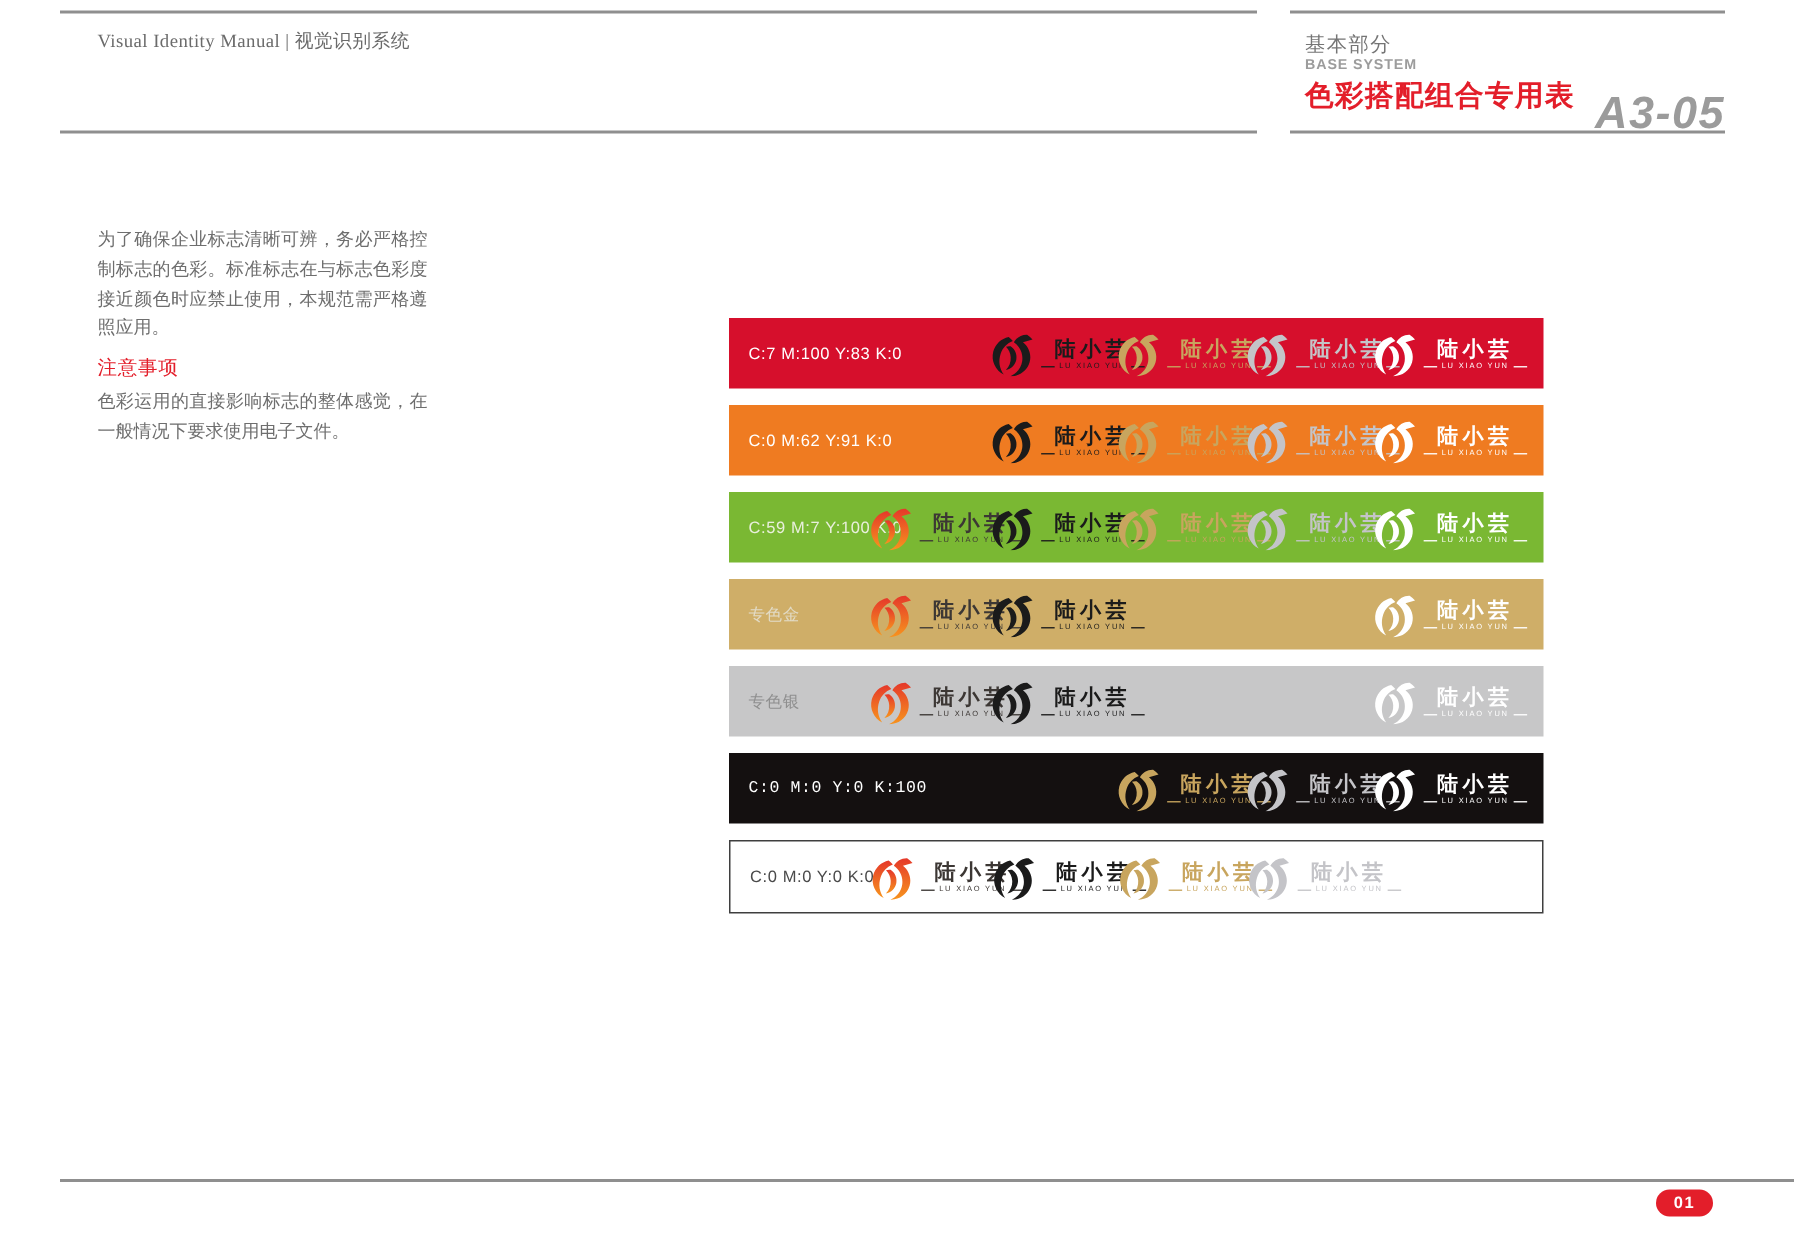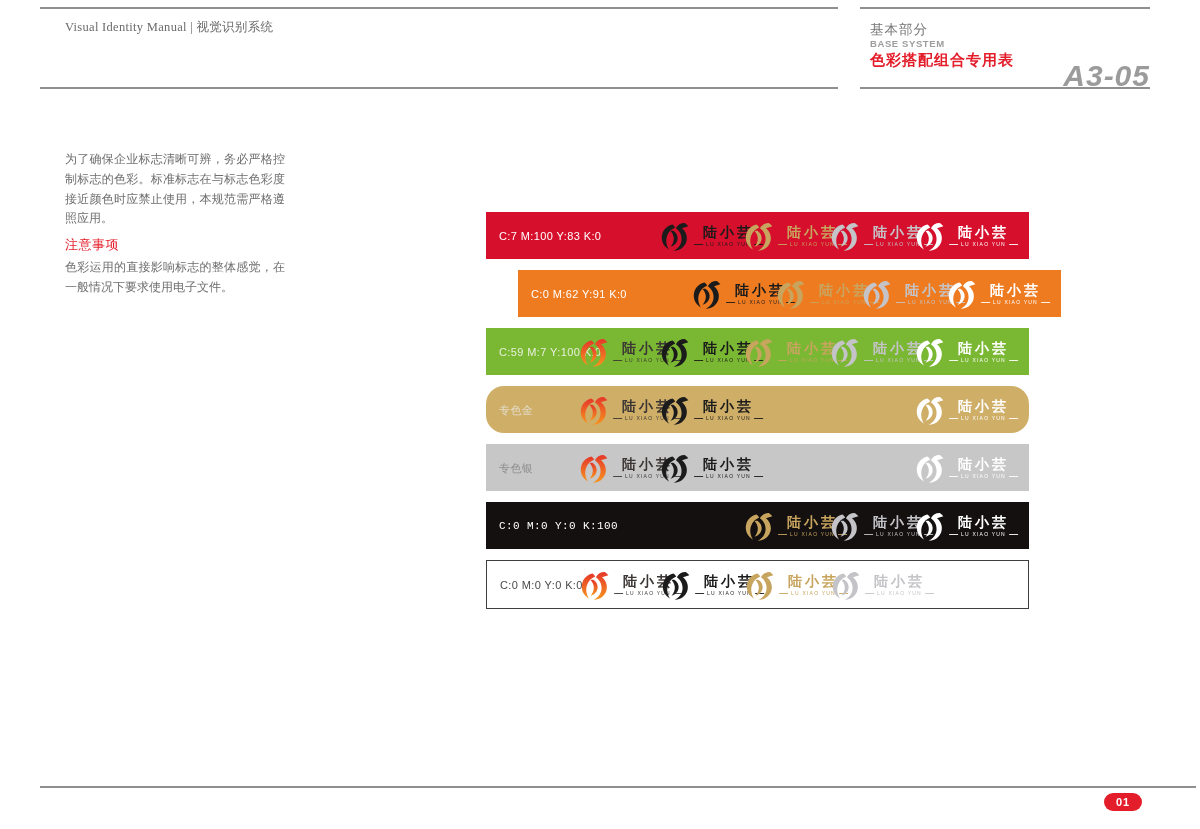--- a/index.html
+++ b/index.html
@@ -10,21 +10,21 @@
   .rule-tr{left:860px;top:7px;width:290px;}
   .rule-ml{left:40px;top:87px;width:798px;}
   .rule-mr{left:860px;top:87px;width:290px;}
   .rule-foot{left:40px;top:786px;width:1156px;}
 
   .eyebrow{position:absolute;left:65px;top:19px;font-family:"Liberation Serif","DejaVu Serif",serif;
            font-size:12.5px;color:#6b6b6b;letter-spacing:.3px;}
   .page-title{position:absolute;left:64px;top:41px;font-size:22px;color:#e31e2a;letter-spacing:.5px;}
   .sec-cn{position:absolute;left:870px;top:21px;font-size:13.5px;color:#757575;letter-spacing:1px;}
   .sec-en{position:absolute;left:870px;top:38px;font-size:9.5px;color:#9c9c9c;letter-spacing:.6px;font-weight:bold;}
-  .sec-sub{position:absolute;left:870px;top:51px;font-size:15px;font-weight:bold;color:#e31e2a;letter-spacing:1px;}
+  .sec-sub{position:absolute;left:870px;top:51px;font-size:19px;font-weight:bold;color:#e31e2a;letter-spacing:1px;}
   .sec-code{position:absolute;left:1055px;top:38px;width:95px;text-align:right;font-size:30px;
             font-weight:bold;font-style:italic;color:#9b9b9b;letter-spacing:1px;margin-top:21px;}
 
   .intro-p{position:absolute;left:65px;top:150px;width:220px;font-size:12px;color:#6e6e6e;line-height:1.65;text-align:justify;}
   .note-title{position:absolute;left:65px;top:236px;font-size:13px;color:#e31e2a;letter-spacing:.5px;}
   .note-p{position:absolute;left:65px;top:258px;width:220px;font-size:12px;color:#6e6e6e;line-height:1.65;text-align:justify;}
 
   .color-table{position:absolute;left:486px;top:212px;width:543px;}
   .thead{position:relative;height:25px;}
   .th{position:absolute;top:4px;font-size:10px;color:#4f4f4f;letter-spacing:.5px;white-space:nowrap;}
@@ -141,21 +141,21 @@
     </svg>
     <span class="logo-text">
       <span class="logo-name" style="color: rgb(255, 255, 255);">陆小芸</span>
       <span class="logo-sub" style="color: rgb(255, 255, 255);">
                   <span class="sub-t">LU XIAO YUN</span>
                 </span>
     </span>
   </span>
           </span>
   </div>
-        <div class="color-row" style="background: rgb(239, 123, 33); margin-left: 32px;">
+        <div class="color-row" style="background: rgb(239, 123, 33);">
     <span class="bar-label" style="color: rgb(255, 255, 255);">C:0 M:62 Y:91 K:0</span>
     <span class="logo-slot slot-0"></span>
     <span class="logo-slot slot-1">
             <span class="logo">
     <svg class="logo-icon" viewBox="0 0 40 40">
       <path class="ic" d="M39 7 L30.5 9.6 C35.8 13.8 38.3 20.8 36.4 27.4 C34.2 35 27.2 40 19.4 39.7 C24.9 37.3 28.9 32.3 29.8 26.4 C30.8 19.8 27.9 13.3 22.4 9.6 C24.7 5.2 29.3 2.6 34.2 2.8 C36 4 37.7 5.4 39 7 Z" fill="#1b1b1b"></path>
       <path class="ic" d="M17.8 4.8 C11.2 6.2 5.8 11.2 4.1 17.8 C2 26 5.9 34.5 13.4 38.2 C9.6 32.9 8.5 26.1 10.6 19.9 C12.4 14.6 16.4 10.5 21.5 8.5 C20.5 7.1 19.2 5.8 17.8 4.8 Z" fill="#1b1b1b"></path>
       <path class="ic" d="M19.5 13.2 C23.4 15.7 25.4 20.3 24.6 24.8 C23.7 29.6 20 33.3 15.3 34.2 C18.3 31.2 19.9 27 19.6 22.8 C19.4 19.3 17.9 16 15.4 13.6 C16.7 13.2 18.1 13 19.5 13.2 Z" fill="#1b1b1b"></path>
     </svg>
     <span class="logo-text">
@@ -283,21 +283,21 @@
     </svg>
     <span class="logo-text">
       <span class="logo-name" style="color: rgb(255, 255, 255);">陆小芸</span>
       <span class="logo-sub" style="color: rgb(255, 255, 255);">
                   <span class="sub-t">LU XIAO YUN</span>
                 </span>
     </span>
   </span>
           </span>
   </div>
-        <div class="color-row" style="background: rgb(207, 174, 104); border-radius: 18px;">
+        <div class="color-row" style="background: rgb(207, 174, 104);">
     <span class="bar-label" style="color: rgb(226, 219, 198);">专色金</span>
     <span class="logo-slot slot-0">
             <span class="logo">
     <svg class="logo-icon" viewBox="0 0 40 40">
       <path class="ic" d="M39 7 L30.5 9.6 C35.8 13.8 38.3 20.8 36.4 27.4 C34.2 35 27.2 40 19.4 39.7 C24.9 37.3 28.9 32.3 29.8 26.4 C30.8 19.8 27.9 13.3 22.4 9.6 C24.7 5.2 29.3 2.6 34.2 2.8 C36 4 37.7 5.4 39 7 Z" fill="url(#stdgrad)"></path>
       <path class="ic" d="M17.8 4.8 C11.2 6.2 5.8 11.2 4.1 17.8 C2 26 5.9 34.5 13.4 38.2 C9.6 32.9 8.5 26.1 10.6 19.9 C12.4 14.6 16.4 10.5 21.5 8.5 C20.5 7.1 19.2 5.8 17.8 4.8 Z" fill="url(#stdgrad)"></path>
       <path class="ic" d="M19.5 13.2 C23.4 15.7 25.4 20.3 24.6 24.8 C23.7 29.6 20 33.3 15.3 34.2 C18.3 31.2 19.9 27 19.6 22.8 C19.4 19.3 17.9 16 15.4 13.6 C16.7 13.2 18.1 13 19.5 13.2 Z" fill="url(#stdgrad)"></path>
     </svg>
     <span class="logo-text">
       <span class="logo-name" style="color: rgb(60, 55, 52);">陆小芸</span>

